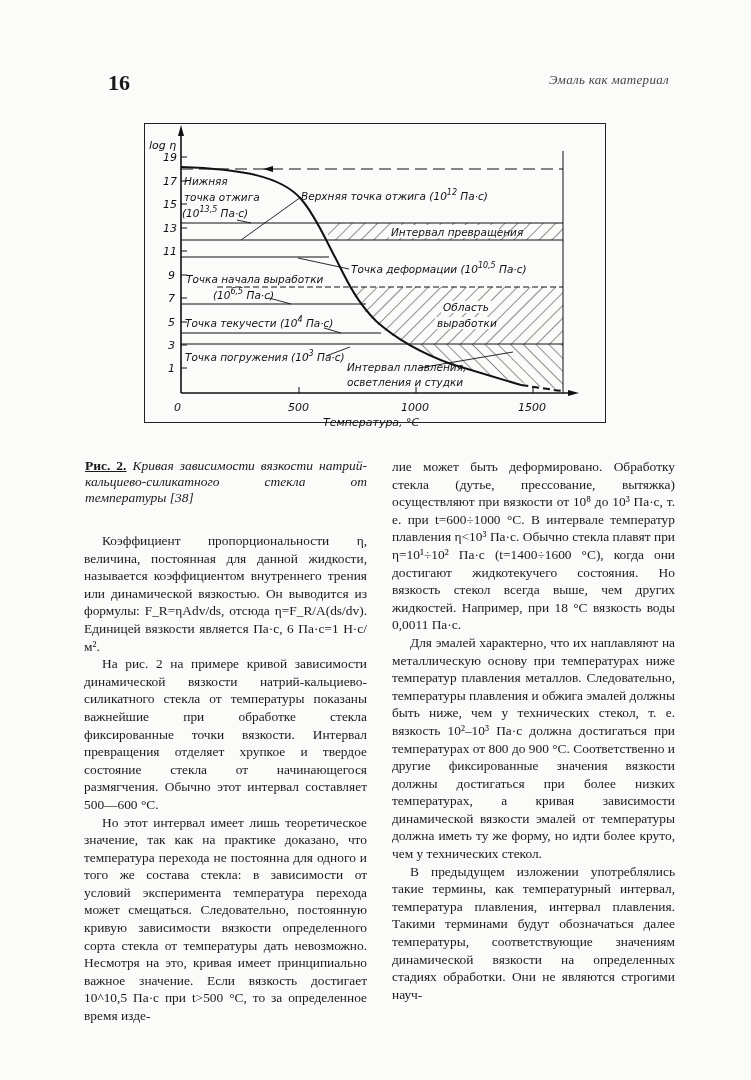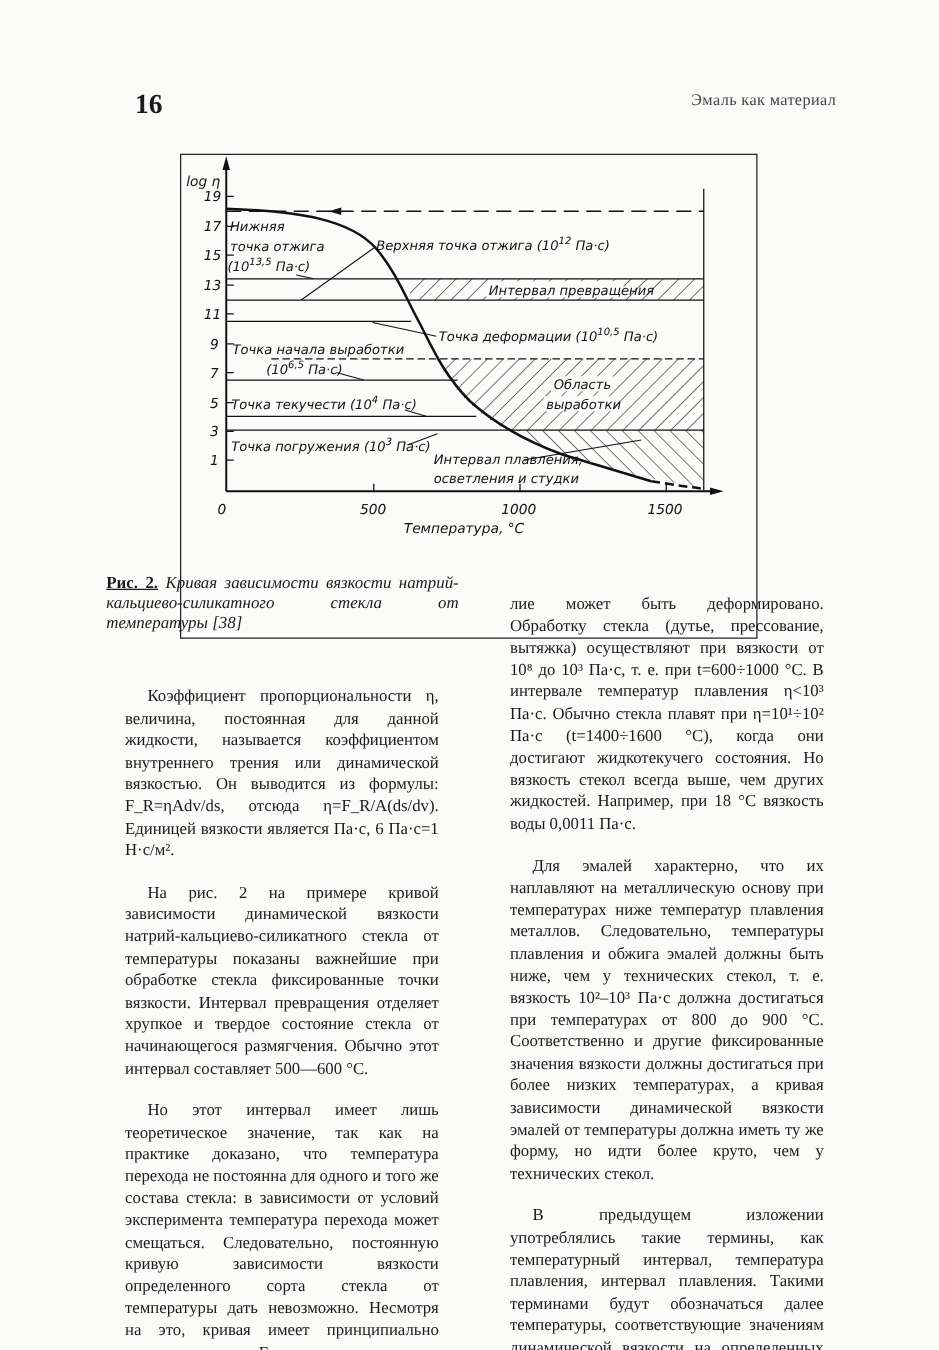--- a/index.html
+++ b/index.html
@@ -1,26 +1,26 @@
 <!DOCTYPE html>
 <html><head>
 <meta charset="utf-8">
 <style>
   html, body { margin:0; padding:0; }
   body { width:751px; height:1080px; background:#fbfbfa; position:relative; overflow:hidden;
          font-family:"Liberation Serif","DejaVu Serif",serif; color:#1a1a1a; }
   .page-num { position:absolute; left:80px; top:70px; font-size:22px; font-weight:bold;margin-left:28px; }
-  .running-head { position:absolute; right:82px; top:72px; font-size:13px; color:#444; letter-spacing:0.3px; }
-  .figure { position:absolute; left:144px; top:123px; width:462px; height:388px; border:1.5px solid #222; box-sizing:border-box; }
+  .running-head { position:absolute; right:82px; top:72px; font-size:13px; font-style:italic; color:#444; letter-spacing:0.3px; }
+  .figure { position:absolute; left:144px; top:123px; width:462px; height:300px; border:1.5px solid #222; box-sizing:border-box; }
   .figure svg { position:absolute; left:-144px; top:-123px; }
   .caption { position:absolute; left:85px; top:458px; width:282px; font-size:13.5px; line-height:16px; text-align:justify; }
   .caption b { font-style:normal;text-decoration:underline; }
   .caption i { font-style:italic; }
   .col { position:absolute; font-size:13.4px; line-height:17.6px; text-align:justify; }
-  .col p { margin:16px; text-indent:18px; }
+  .col p { margin:0; text-indent:18px; }
   .col p.noind { text-indent:0; }
   #col-left { left:84px; top:532px; width:283px; }
   #col-right { left:392px; top:458px; width:283px; }
   .chart-txt { font-family:"DejaVu Sans",sans-serif; font-style:italic; fill:#111; }
 </style>
 </head>
 <body>
 
 <div class="page-num">16</div>
 <div class="running-head">Эмаль как материал</div>

